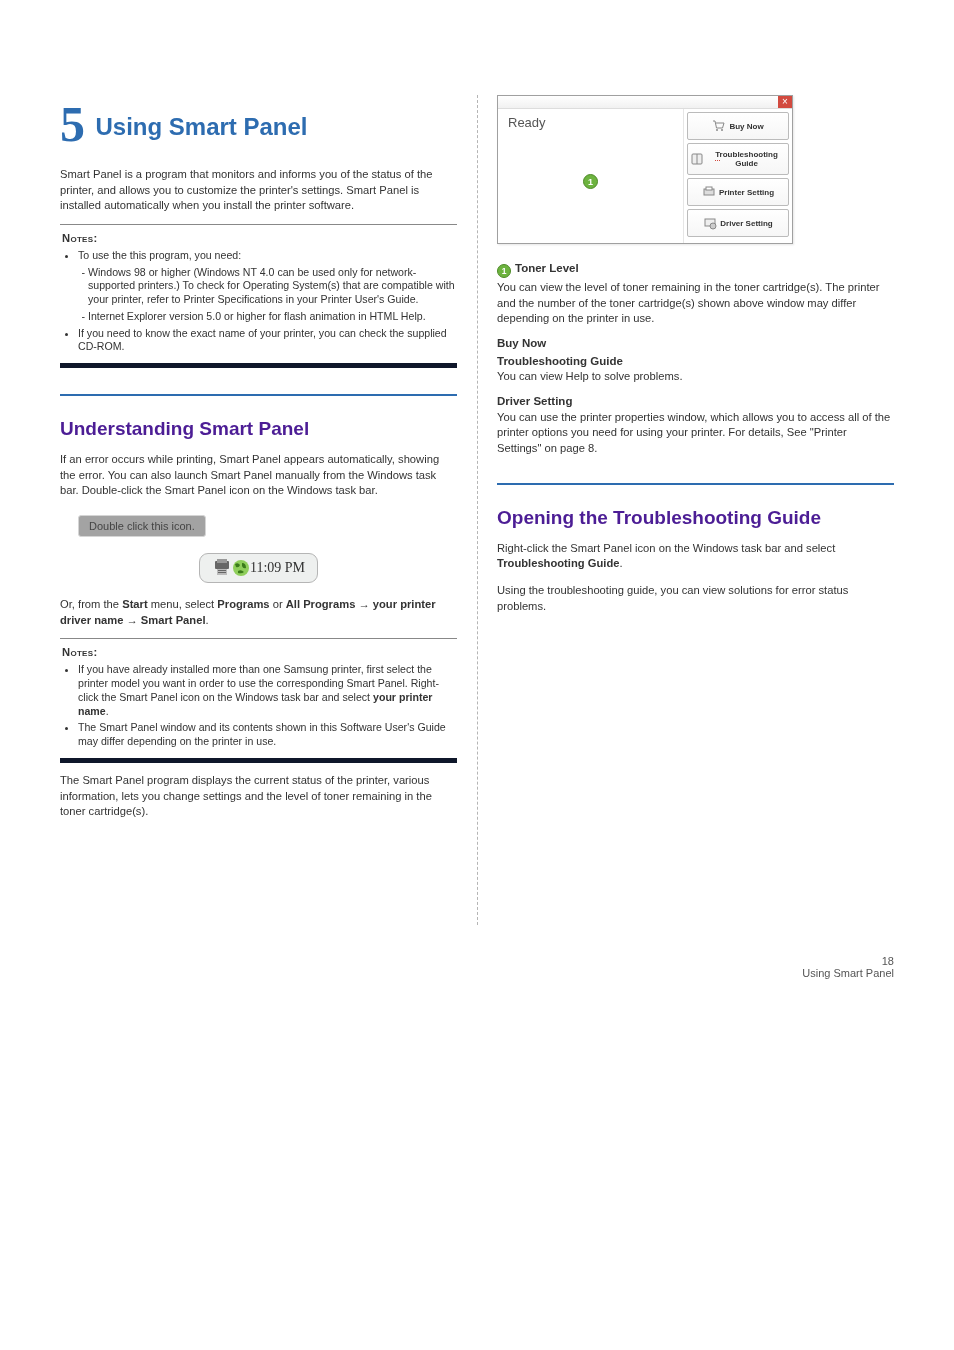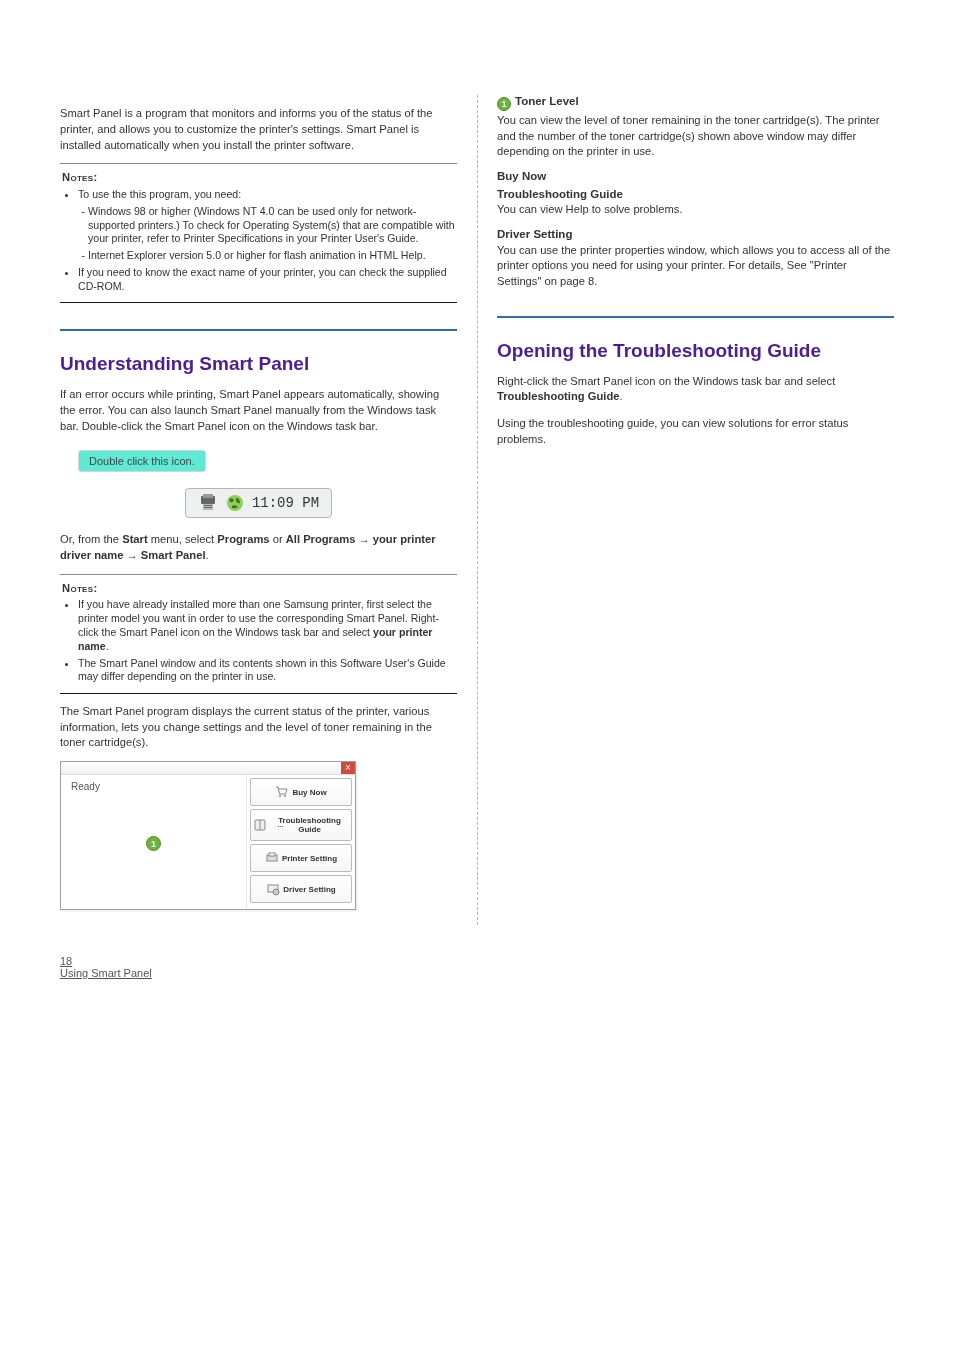--- a/index.html
+++ b/index.html
@@ -60,57 +60,56 @@
     margin-bottom: 10px;
   }
   .notes-heading {
     font-weight: bold;
     font-variant: small-caps;
     font-size: 11.2px;
     letter-spacing: .3px;
   }
   .notes-box {
     border-top: 1px solid #888;
-    border-bottom: 1px solid #0f172a;
+    border-bottom: 5px solid #0f172a;
     padding: 6px 2px;
     font-size: 10.6px;
     line-height: 1.3;
     margin-bottom: 10px;
   }
   .notes-ul { margin: 3px 0 3px 16px; padding: 0; }
   .notes-ul li { margin-bottom: 3px; }
   .sub-ul {
     list-style-type: "- ";
     margin: 3px 0 3px 10px;
     padding: 0;
   }
   .bold { font-weight: bold; }
   .callout {
     display: inline-block;
-    background: #5eead4;
+    background: #a3a3a3;
     border: 1px solid #d5d5d5;
     border-radius: 3px;
     padding: 4px 10px;
     font-size: 11px;
     margin: 6px 0 10px 18px;
     color: #444;
   }
   .tray-icon-fig {
     text-align: center;
     margin: 6px 0 14px 0;
   }
   .tray-box {
     display: inline-flex;
     align-items: center;
-    gap: 8px;
     background: #eef0ef;
     border: 1px solid #b5b5b5;
-    border-radius: 4px;
+    border-radius: 9px;
     padding: 5px 12px;
-    font-family: Liberation Mono, monospace;
+    font-family: Liberation Serif, serif;
     font-size: 14px;
     color: #333;
   }
   .tray-printer svg, .tray-globe svg { display: block; }
   .avoid-break { break-inside: avoid; }
 
   
   .sp-window {
     border: 1px solid #a0a0a0;
     background: #fff;
@@ -131,21 +130,21 @@
     width: 14px; height: 12px;
     background: #d24a3f;
     color: #fff;
     font-size: 10px;
     line-height: 11px;
     text-align: center;
     font-family: sans-serif;
   }
   .sp-body { display: flex; }
   .sp-left { flex: 1; padding: 6px 10px; }
-  .sp-status { font-size: 10px; color: #555; font-family: Tahoma, sans-serif; }
+  .sp-status { font-size: 13px; color: #555; font-family: Tahoma, sans-serif; }
   .sp-printer-row {
     display: flex;
     justify-content: center;
     align-items: center;
     gap: 6px;
     margin-top: 44px;
   }
   .sp-badge {
     width: 13px; height: 13px;
     background: #6db33f;
@@ -193,37 +192,40 @@
     background: #6db33f;
     color: #fff;
     font-weight: bold;
     font-size: 8.5px;
     border-radius: 50%;
     border: 1px solid #4e8b28;
     margin-right: 4px;
     vertical-align: -2px;
   }
   .footer {
-    text-align: left;
+    text-align: right;
     font-size: 11px;
     margin-top: 30px;
     color: #555;
-    text-decoration: underline;
   }
   .underline-red {
     border-bottom: 1.5px dotted #d24a3f;
     padding-bottom: 1px;
   }
 </style>
 </head>
 <body>
 
 <div class="page">
   <div class="columns">
 
+    <div class="chapter-head">
+      <span class="chapter-num">5</span>
+      <span class="chapter-title">Using Smart Panel</span>
+    </div>
 
     <p class="body-text">Smart Panel is a program that monitors and informs you of the status of the printer, and allows you to customize the printer's settings. Smart Panel is installed automatically when you install the printer software.</p>
 
     <div class="notes-box">
       <span class="notes-heading"><span>Notes</span>:</span>
       <ul class="notes-ul">
         <li>
           <span>To use the this program, you need:</span>
           <ul class="sub-ul">
             <li>Windows 98 or higher (Windows NT 4.0 can be used only for network-supported printers.) To check for Operating System(s) that are compatible with your printer, refer to Printer Specifications in your Printer User's Guide.</li>

